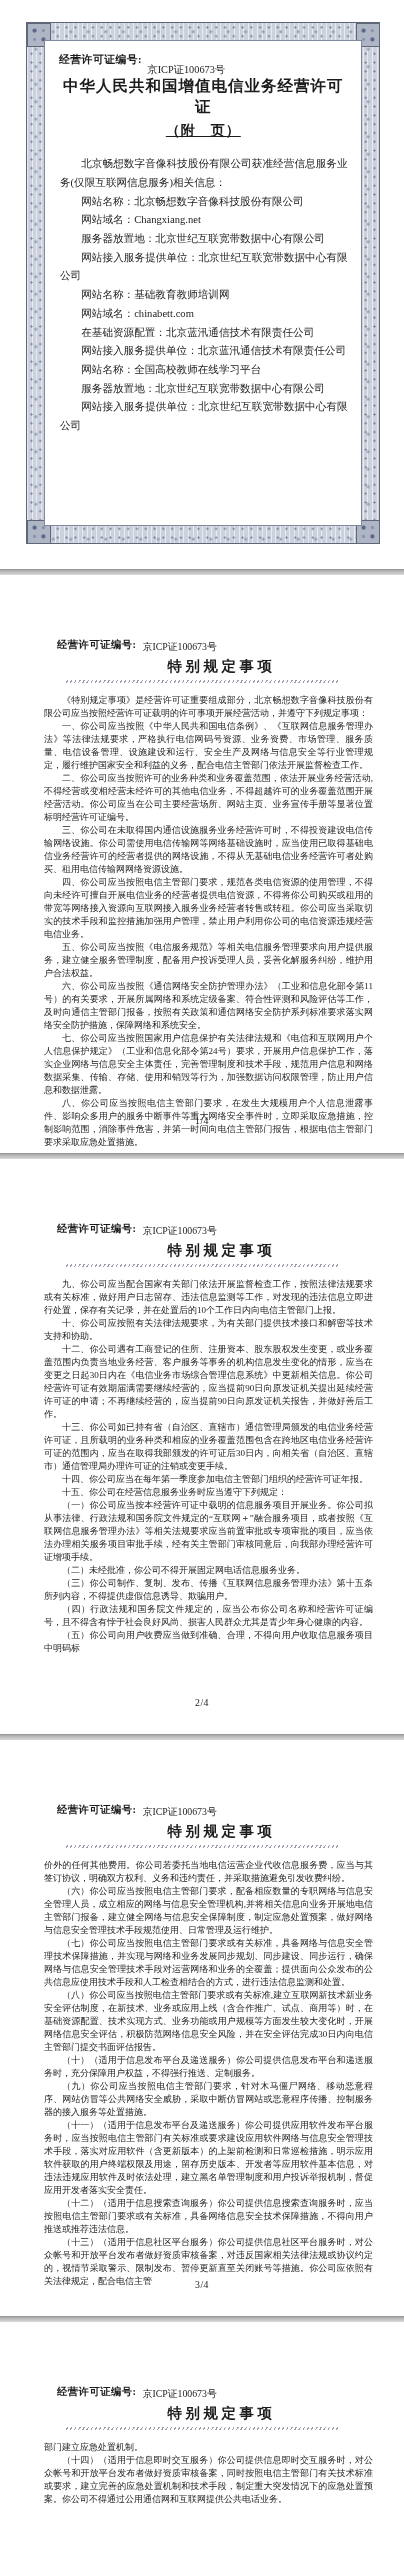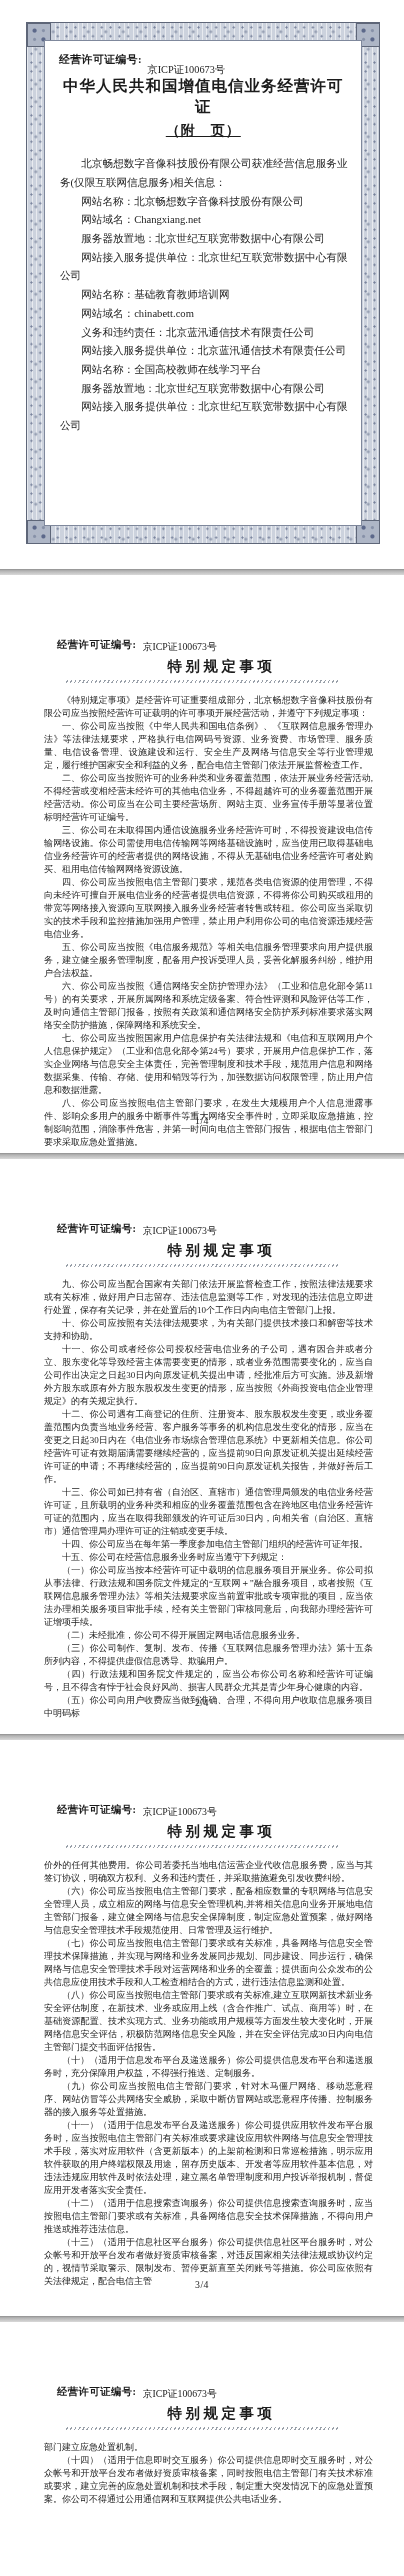--- a/index.html
+++ b/index.html
@@ -73,21 +73,21 @@
           <div class="cert-subtitle">（附　页）</div>
           <div class="cert-text">
             <p>北京畅想数字音像科技股份有限公司获准经营信息服务业务(仅限互联网信息服务)相关信息：</p>
             <div>
                 <p>网站名称：北京畅想数字音像科技股份有限公司</p>
                 <p>网站域名：Changxiang.net</p>
                 <p>服务器放置地：北京世纪互联宽带数据中心有限公司</p>
                 <p>网站接入服务提供单位：北京世纪互联宽带数据中心有限公司</p>
                 <p>网站名称：基础教育教师培训网</p>
                 <p>网站域名：chinabett.com</p>
-                <p>义务和违约责任：北京蓝汛通信技术有限责任公司</p>
+                <p>在基础资源配置：北京蓝汛通信技术有限责任公司</p>
                 <p>网站接入服务提供单位：北京蓝汛通信技术有限责任公司</p>
                 <p>网站名称：全国高校教师在线学习平台</p>
                 <p>服务器放置地：北京世纪互联宽带数据中心有限公司</p>
                 <p>网站接入服务提供单位：北京世纪互联宽带数据中心有限公司</p>
               </div>
           </div>
         </div>
       </div>
     </div>
   </section>
@@ -120,21 +120,20 @@
   <section class="pdf-page p3">
     <div class="prov-header">
       <span class="prov-lic-label">经营许可证编号:</span>
       <span class="prov-lic-value">京ICP证100673号</span>
     </div>
     <h2 class="prov-title">特别规定事项</h2>
     <div class="zigzag"></div>
     <div class="prov-body">
         <p class="indent">九、你公司应当配合国家有关部门依法开展监督检查工作，按照法律法规要求或有关标准，做好用户日志留存、违法信息监测等工作，对发现的违法信息立即进行处置，保存有关记录，并在处置后的10个工作日内向电信主管部门上报。</p>
         <p class="indent">十、你公司应按照有关法律法规要求，为有关部门提供技术接口和解密等技术支持和协助。</p>
-        <p class="indent">十一、你公司或者经你公司授权经营电信业务的子公司，遇有因合并或者分立、股东变化等导致经营主体需要变更的情形，或者业务范围需要变化的，应当自公司作出决定之日起30日内向原发证机关提出申请，经批准后方可实施。涉及新增外方股东或原有外方股东股权发生变更的情形，应当按照《外商投资电信企业管理规定》的有关规定执行。</p>
         <p class="indent">十二、你公司遇有工商登记的住所、注册资本、股东股权发生变更，或业务覆盖范围内负责当地业务经营、客户服务等事务的机构信息发生变化的情形，应当在变更之日起30日内在《电信业务市场综合管理信息系统》中更新相关信息。你公司经营许可证有效期届满需要继续经营的，应当提前90日向原发证机关提出延续经营许可证的申请；不再继续经营的，应当提前90日向原发证机关报告，并做好善后工作。</p>
         <p class="indent">十三、你公司如已持有省（自治区、直辖市）通信管理局颁发的电信业务经营许可证，且所载明的业务种类和相应的业务覆盖范围包含在跨地区电信业务经营许可证的范围内，应当在取得我部颁发的许可证后30日内，向相关省（自治区、直辖市）通信管理局办理许可证的注销或变更手续。</p>
         <p class="indent">十四、你公司应当在每年第一季度参加电信主管部门组织的经营许可证年报。</p>
         <p class="indent">十五、你公司在经营信息服务业务时应当遵守下列规定：</p>
         <p class="indent">（一）你公司应当按本经营许可证中载明的信息服务项目开展业务。你公司拟从事法律、行政法规和国务院文件规定的“互联网＋”融合服务项目，或者按照《互联网信息服务管理办法》等相关法规要求应当前置审批或专项审批的项目，应当依法办理相关服务项目审批手续，经有关主管部门审核同意后，向我部办理经营许可证增项手续。</p>
         <p class="indent">（二）未经批准，你公司不得开展固定网电话信息服务业务。</p>
         <p class="indent">（三）你公司制作、复制、发布、传播《互联网信息服务管理办法》第十五条所列内容，不得提供虚假信息诱导、欺骗用户。</p>
         <p class="indent">（四）行政法规和国务院文件规定的，应当公布你公司名称和经营许可证编号，且不得含有悖于社会良好风尚、损害人民群众尤其是青少年身心健康的内容。</p>
         <p class="indent">（五）你公司向用户收费应当做到准确、合理，不得向用户收取信息服务项目中明码标</p>
       </div>

